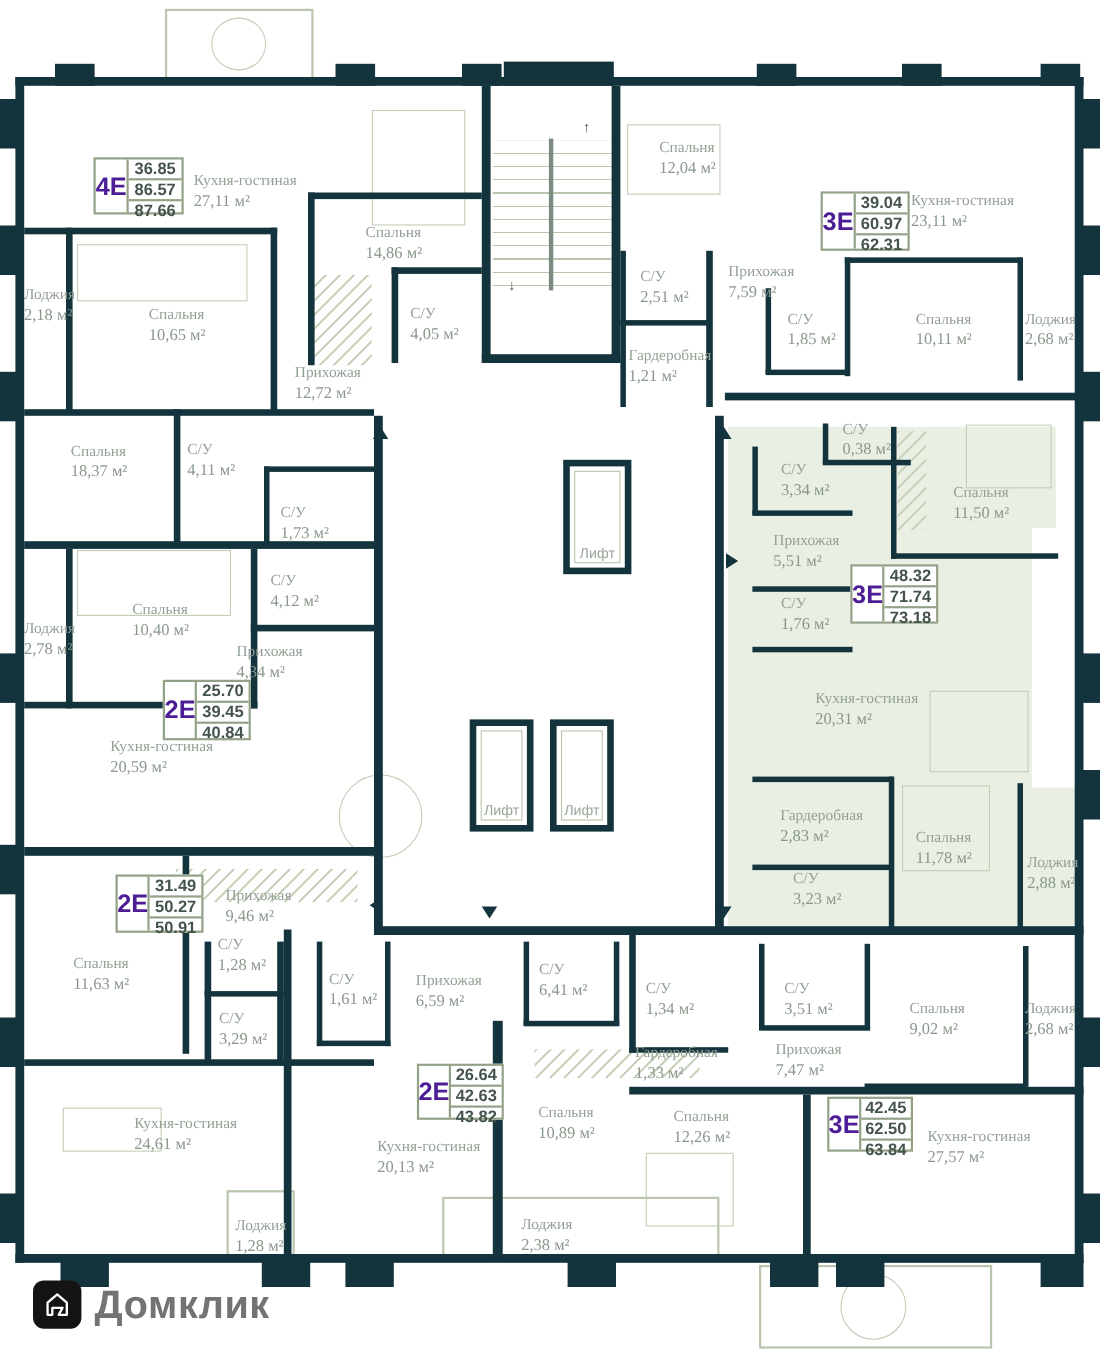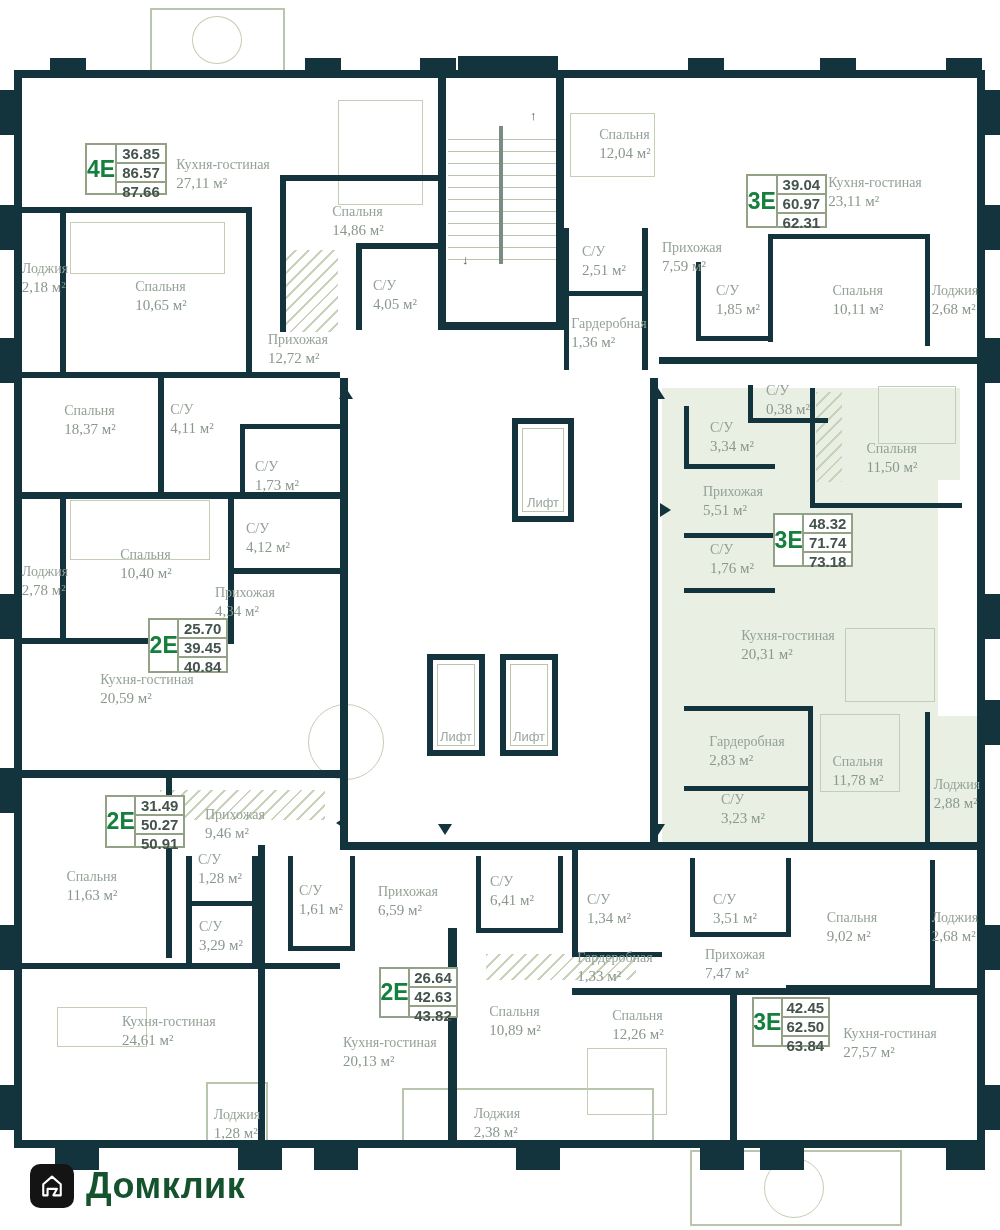--- a/index.html
+++ b/index.html
@@ -14,37 +14,37 @@
   .hatch{position:absolute;background:repeating-linear-gradient(135deg,#c9d3bb 0 2px,transparent 2px 9px);}
   .stairs{position:absolute;background:repeating-linear-gradient(180deg,transparent 0 11px,#b9c6ad 11px 12px);}
   .sdiv{position:absolute;background:#7b8d80;}
   .sarr{position:absolute;color:#47574f;font-size:13px;}
   .r{position:absolute;transform:translate(-50%,-50%);color:#94a296;
      font-size:14px;line-height:1.3;white-space:nowrap;font-family:Liberation Serif, serif;}
   .r .ra{display:block;font-size:15px;color:#8a988c;}
   .r.wrap{white-space:normal;width:112px;}
   .sb{position:absolute;display:flex;background:#fff;border:2px solid #93a287;box-sizing:border-box;}
   .sb .t{width:36%;display:flex;align-items:center;justify-content:center;
-         font-size:23px;font-weight:700;color:#15803d;border-right:2px solid #93a287;}
+         font-size:23px;font-weight:700;color:#4c1d95;border-right:2px solid #93a287;}
   .sb .v{flex:1;display:flex;flex-direction:column;}
   .sb .v div{flex:1;display:flex;align-items:center;justify-content:center;
          font-size:15px;font-weight:600;color:#44544c;border-bottom:2px solid #93a287;}
   .sb .v div:last-child{border-bottom:none;}
   .lift{position:absolute;border:6px solid #13333d;background:#fff;box-sizing:border-box;}
   .lift .cab{position:absolute;left:4px;top:4px;right:4px;bottom:4px;border:1.5px solid #b9c6ad;}
   .lift .ll{position:absolute;left:0;right:0;bottom:6px;text-align:center;color:#9aa79b;font-size:13px;}
   .tri{position:absolute;width:0;height:0;}
   .tri.up{border-left:7px solid transparent;border-right:7px solid transparent;border-bottom:11px solid #13333d;}
   .tri.down{border-left:7px solid transparent;border-right:7px solid transparent;border-top:11px solid #13333d;}
   .tri.left{border-top:7px solid transparent;border-bottom:7px solid transparent;border-right:11px solid #13333d;}
   .tri.right{border-top:7px solid transparent;border-bottom:7px solid transparent;border-left:11px solid #13333d;}
   .logo{position:absolute;left:30px;top:1164px;display:flex;align-items:center;}
   .logo .ic{width:44px;height:44px;background:#141414;border-radius:10px;display:flex;
             align-items:center;justify-content:center;}
-  .logo .tx{margin-left:12px;font-size:36px;font-weight:700;color:#14532d;letter-spacing:.5px;}
+  .logo .tx{margin-left:12px;font-size:36px;font-weight:700;color:#737373;letter-spacing:.5px;}
 </style>
 </head>
 <body>
 
 <div class="plan">
 
   <div class="green" style="left:662px;top:388px;width:298px;height:92px;"></div>
   <div class="green" style="left:662px;top:480px;width:276px;height:364px;"></div>
   <div class="green" style="left:925px;top:716px;width:60px;height:126px;"></div>
 
@@ -278,21 +278,21 @@
   <div class="r" style="left:321px;top:901px;"><span>С/У</span><span class="ra">1,61 м²</span></div>
   <div class="r" style="left:408px;top:902px;"><span>Прихожая</span><span class="ra">6,59 м²</span></div>
   <div class="r" style="left:512px;top:892px;"><span>С/У</span><span class="ra">6,41 м²</span></div>
   <div class="r wrap" style="left:399px;top:1053px;"><span>Кухня-гостиная</span><span class="ra">20,13 м²</span></div>
   <div class="r" style="left:515px;top:1022px;"><span>Спальня</span><span class="ra">10,89 м²</span></div>
   <div class="r" style="left:497px;top:1124px;"><span>Лоджия</span><span class="ra">2,38 м²</span></div>
 
   <div class="r" style="left:625px;top:145px;"><span>Спальня</span><span class="ra">12,04 м²</span></div>
   <div class="r" style="left:604px;top:262px;"><span>С/У</span><span class="ra">2,51 м²</span></div>
   <div class="r" style="left:692px;top:258px;"><span>Прихожая</span><span class="ra">7,59 м²</span></div>
-  <div class="r" style="left:609px;top:334px;"><span>Гардеробная</span><span class="ra">1,36 м²</span></div>
+  <div class="r" style="left:609px;top:334px;"><span>Гардеробная</span><span class="ra">1,21 м²</span></div>
   <div class="r" style="left:738px;top:301px;"><span>С/У</span><span class="ra">1,85 м²</span></div>
   <div class="r" style="left:858px;top:301px;"><span>Спальня</span><span class="ra">10,11 м²</span></div>
   <div class="r" style="left:875px;top:193px;"><span>Кухня-гостиная</span><span class="ra">23,11 м²</span></div>
   <div class="r" style="left:955px;top:301px;"><span>Лоджия</span><span class="ra">2,68 м²</span></div>
 
   <div class="r" style="left:788px;top:401px;"><span>С/У</span><span class="ra">0,38 м²</span></div>
   <div class="r" style="left:732px;top:438px;"><span>С/У</span><span class="ra">3,34 м²</span></div>
   <div class="r" style="left:892px;top:459px;"><span>Спальня</span><span class="ra">11,50 м²</span></div>
   <div class="r" style="left:733px;top:502px;"><span>Прихожая</span><span class="ra">5,51 м²</span></div>
   <div class="r" style="left:732px;top:560px;"><span>С/У</span><span class="ra">1,76 м²</span></div>

